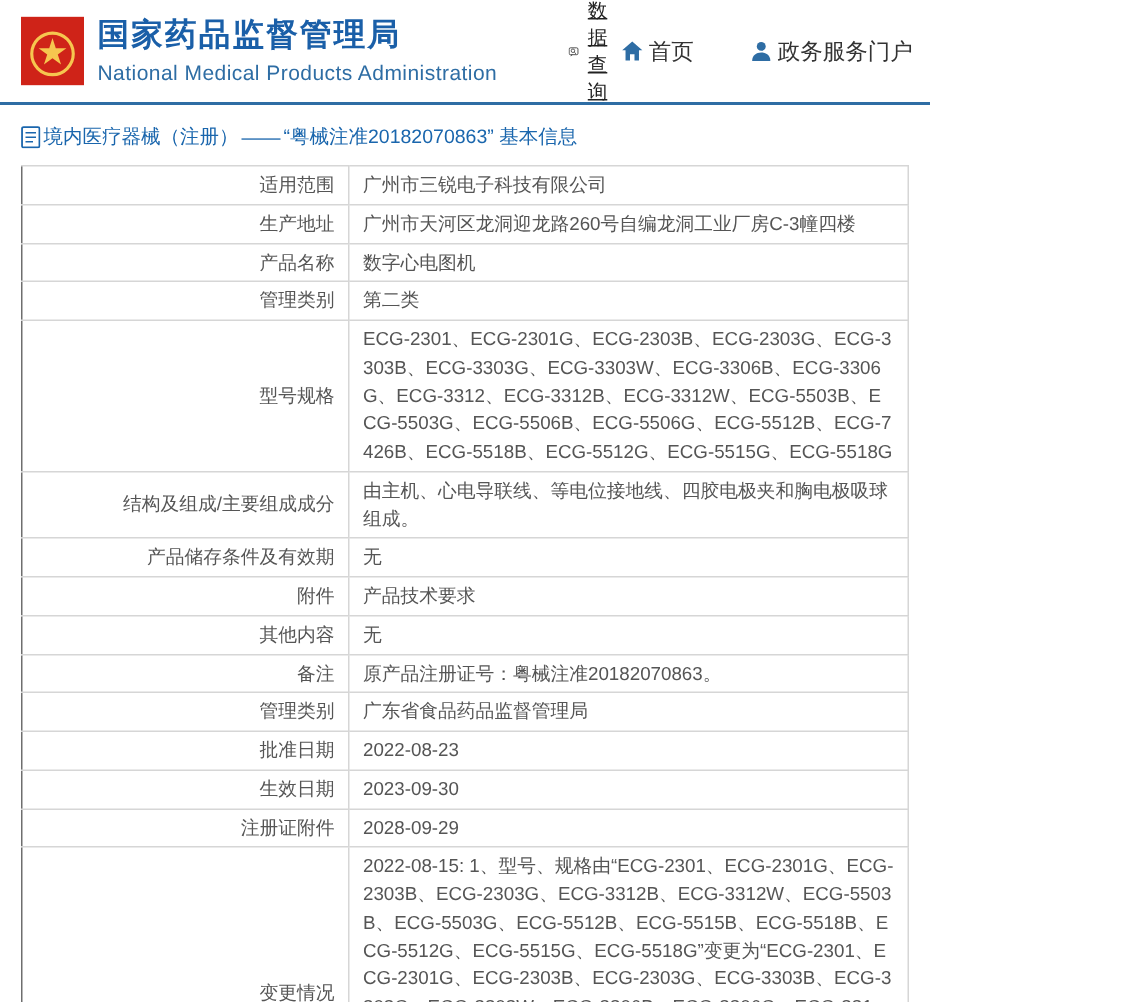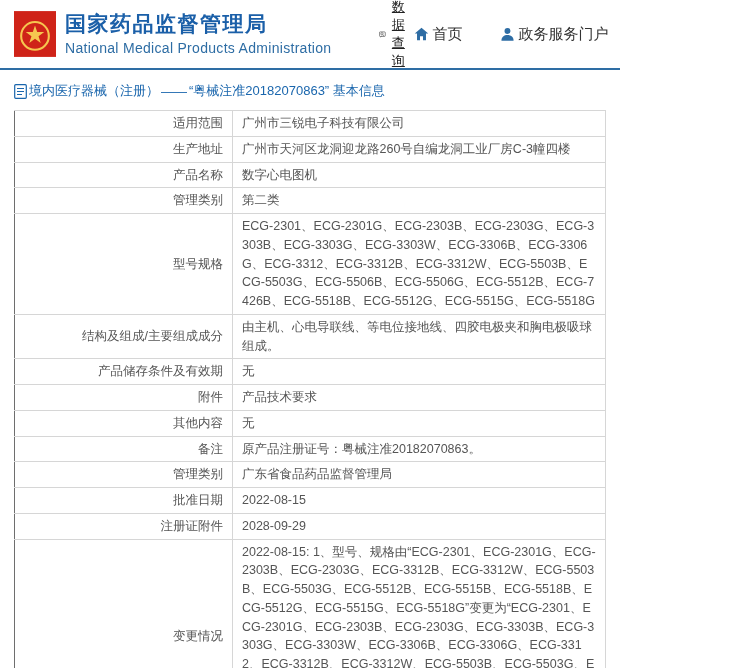--- a/index.html
+++ b/index.html
@@ -207,21 +207,25 @@
         <tr>
           <td class="label">备注</td>
           <td class="value">原产品注册证号：粤械注准20182070863。</td>
         </tr>
         <tr>
           <td class="label">管理类别</td>
           <td class="value">广东省食品药品监督管理局</td>
         </tr>
         <tr>
           <td class="label">批准日期</td>
-          <td class="value">2022-08-15</td>
+          <td class="value">2022-08-23</td>
+        </tr>
+        <tr>
+          <td class="label">生效日期</td>
+          <td class="value">2023-09-30</td>
         </tr>
         <tr>
           <td class="label">注册证附件</td>
           <td class="value">2028-09-29</td>
         </tr>
         <tr>
           <td class="label">变更情况</td>
           <td class="value prewrap">2022-08-15: 1、型号、规格由“ECG-2301、ECG-2301G、ECG-2303B、ECG-2303G、ECG-3312B、ECG-3312W、ECG-5503B、ECG-5503G、ECG-5512B、ECG-5515B、ECG-5518B、ECG-5512G、ECG-5515G、ECG-5518G”变更为“ECG-2301、ECG-2301G、ECG-2303B、ECG-2303G、ECG-3303B、ECG-3303G、ECG-3303W、ECG-3306B、ECG-3306G、ECG-3312、ECG-3312B、ECG-3312W、ECG-5503B、ECG-5503G、ECG-5506B、ECG-5506G、ECG-5512B、ECG-5515B、ECG-5518B、ECG-5512G、ECG-5515G、ECG-5518G”。
 2、注册证附件“产品技术要求”变更内容详见附页（共1页）。</td>
         </tr>

